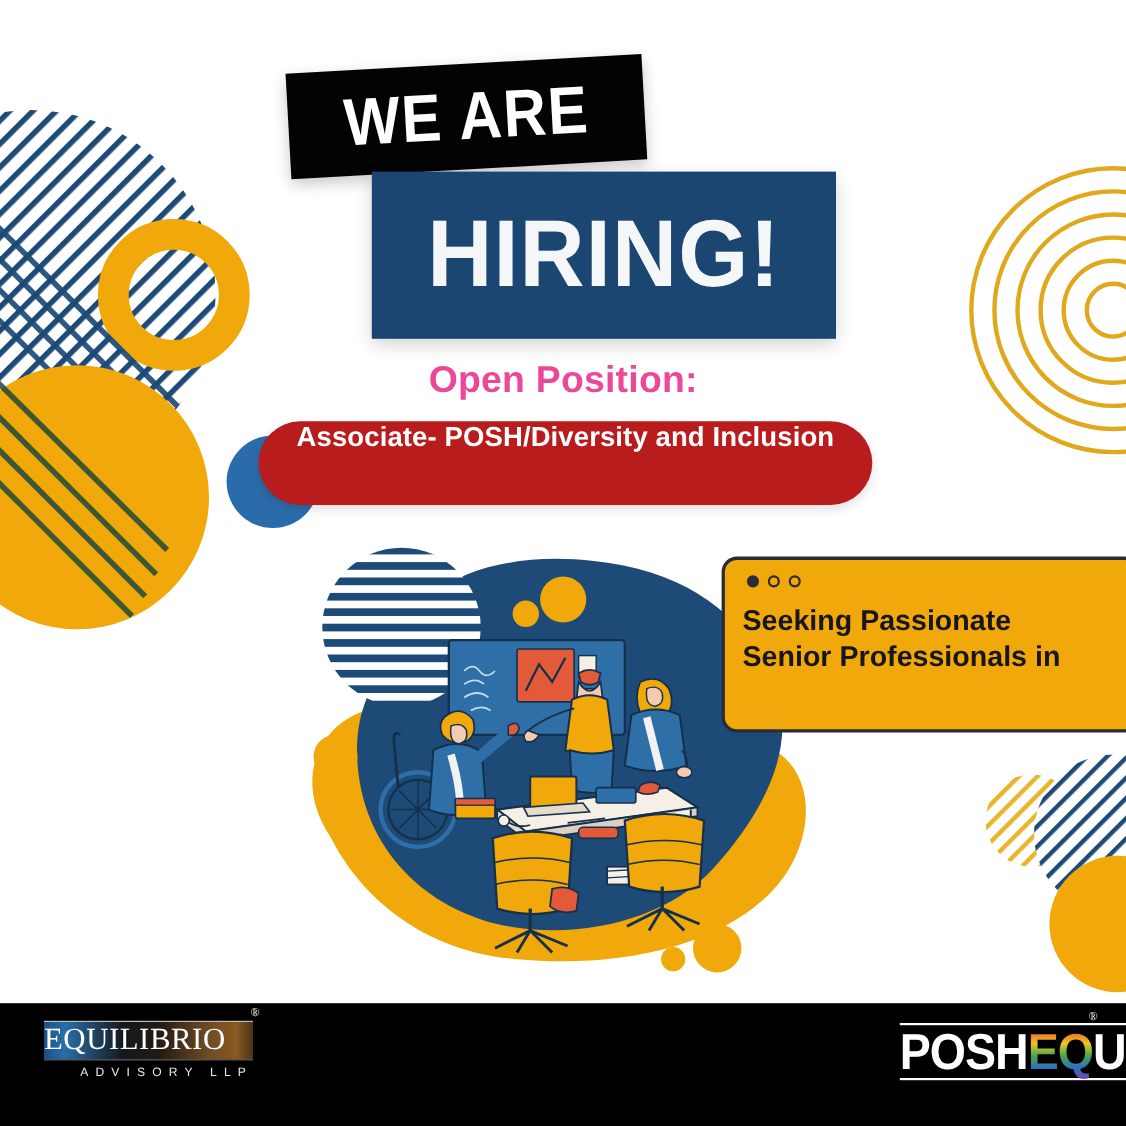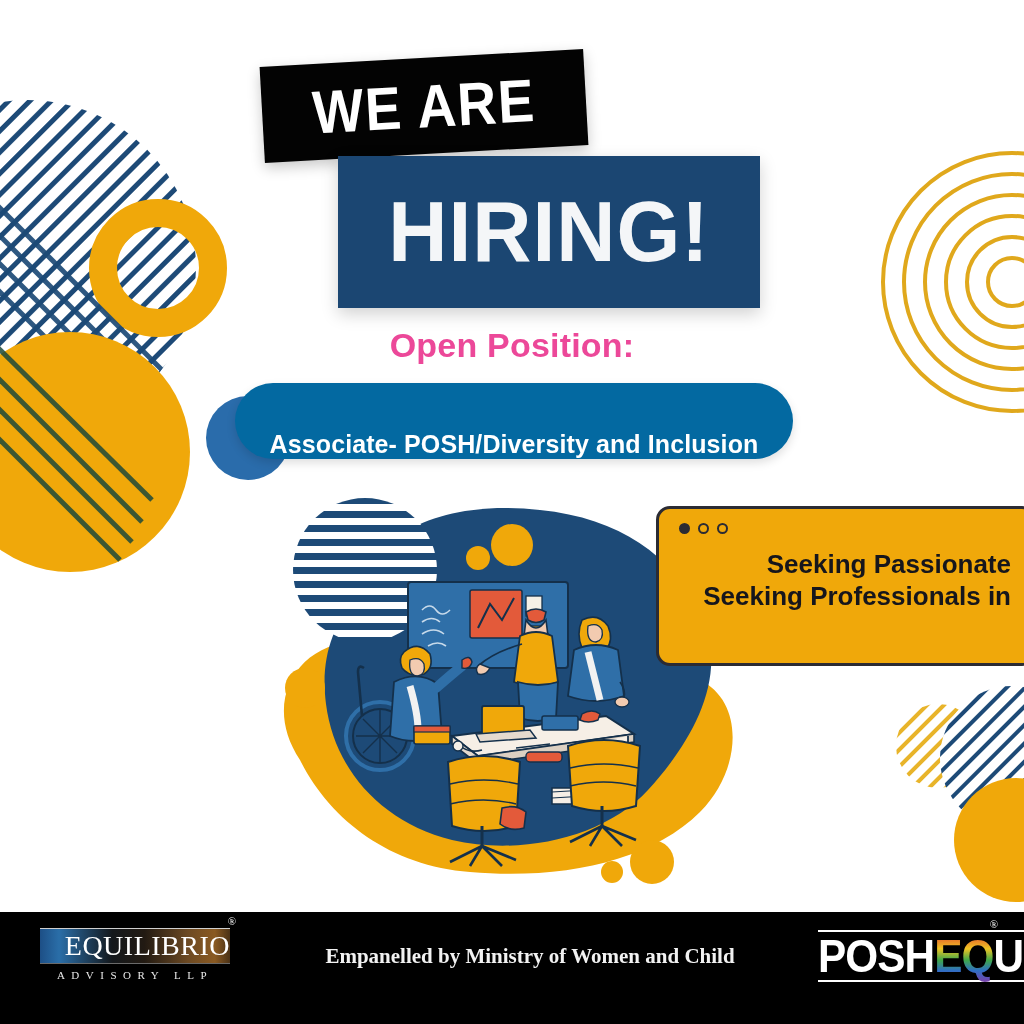--- a/index.html
+++ b/index.html
@@ -95,23 +95,23 @@
   }
 
   
   .position-pill {
     position: absolute;
     left: 235px;
     top: 383px;
     width: 558px;
     height: 76px;
     border-radius: 40px;
-    background: #0369a1;
+    background: #b91c1c;
     display: flex;
-    align-items: flex-end;
+    align-items: flex-start;
     justify-content: center;
     box-shadow: 0 4px 10px rgba(0,0,0,0.13);
   }
   .position-pill-text {
     color: #ffffff;
     font-size: 25px;
     font-weight: 700;
     letter-spacing: 0.1px;
     white-space: nowrap;
   }
@@ -145,21 +145,21 @@
     box-sizing: border-box;
   }
   .callout-dots i.filled {
     background: #2b2b33;
   }
   .callout-body {
     position: absolute;
     left: 16px;
     right: 22px;
     top: 40px;
-    text-align: right;
+    text-align: left;
     color: #16161c;
     font-size: 26px;
     font-weight: 700;
     line-height: 1.22;
   }
   .callout-body span { display: block; }
 
   
   .footer {
     position: absolute;
@@ -200,37 +200,36 @@
     font-family: "Liberation Serif", serif;
   }
   .eq-band {
     position: relative;
     height: 34px;
     background: linear-gradient(90deg, #1d4f86 0%, #2a6ea8 10%, #14181c 38%, #221a12 55%, #6d4a23 78%, #8a5a22 92%, #4a3116 100%);
     border-top: 1px solid #cfcfcf;
     border-bottom: 1px solid #6a6a6a;
     display: flex;
     align-items: center;
-    justify-content: flex-end;
-    padding-left: 27px;
+    justify-content: flex-start;
   }
   .eq-band-text {
     color: #ffffff;
     font-family: "Liberation Serif", serif;
     font-size: 28px;
     letter-spacing: 0.5px;
     line-height: 1;
   }
   .eq-sub {
     margin-top: 5px;
     color: #e9e9e9;
-    font-family: Liberation Serif, serif;
+    font-family: Liberation Sans, sans-serif;
     font-size: 11px;
     letter-spacing: 6.5px;
-    text-align: center;
+    text-align: right;
   }
 
   
   .logo-poshequili {
     position: absolute;
     left: 818px;
     top: 930px;
     width: 180px;
     z-index: 7;
   }
@@ -475,28 +474,27 @@
     </div>
 
     <div class="callout">
       <div class="callout-dots">
         <i class="filled"></i>
         <i></i>
         <i></i>
       </div>
       <div class="callout-body">
         <span>Seeking Passionate</span>
-        <span>Seeking Professionals in</span>
+        <span>Senior Professionals in</span>
       </div>
     </div>
   </div>
 
   <div class="footer">
     <div class="footer-center">
-      <div>Empanelled by Ministry of Women and Child</div>
     </div>
   </div>
 
   <div class="logo-equilibrio">
     <span class="eq-reg">®</span>
     <div class="eq-band">
       <span class="eq-band-text">EQUILIBRIO</span>
     </div>
     <div class="eq-sub">ADVISORY LLP</div>
   </div>

